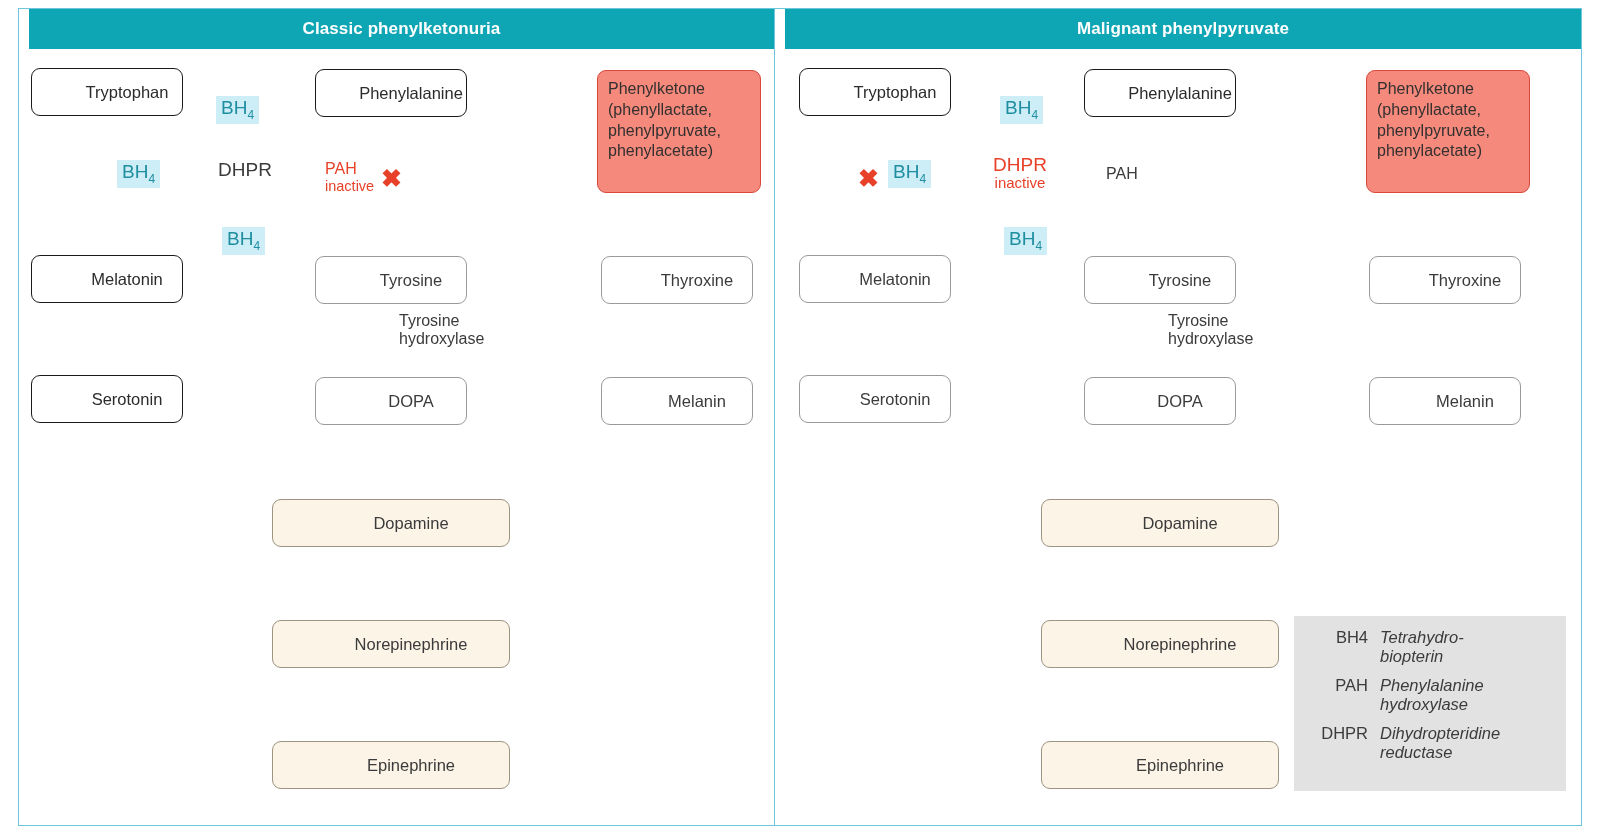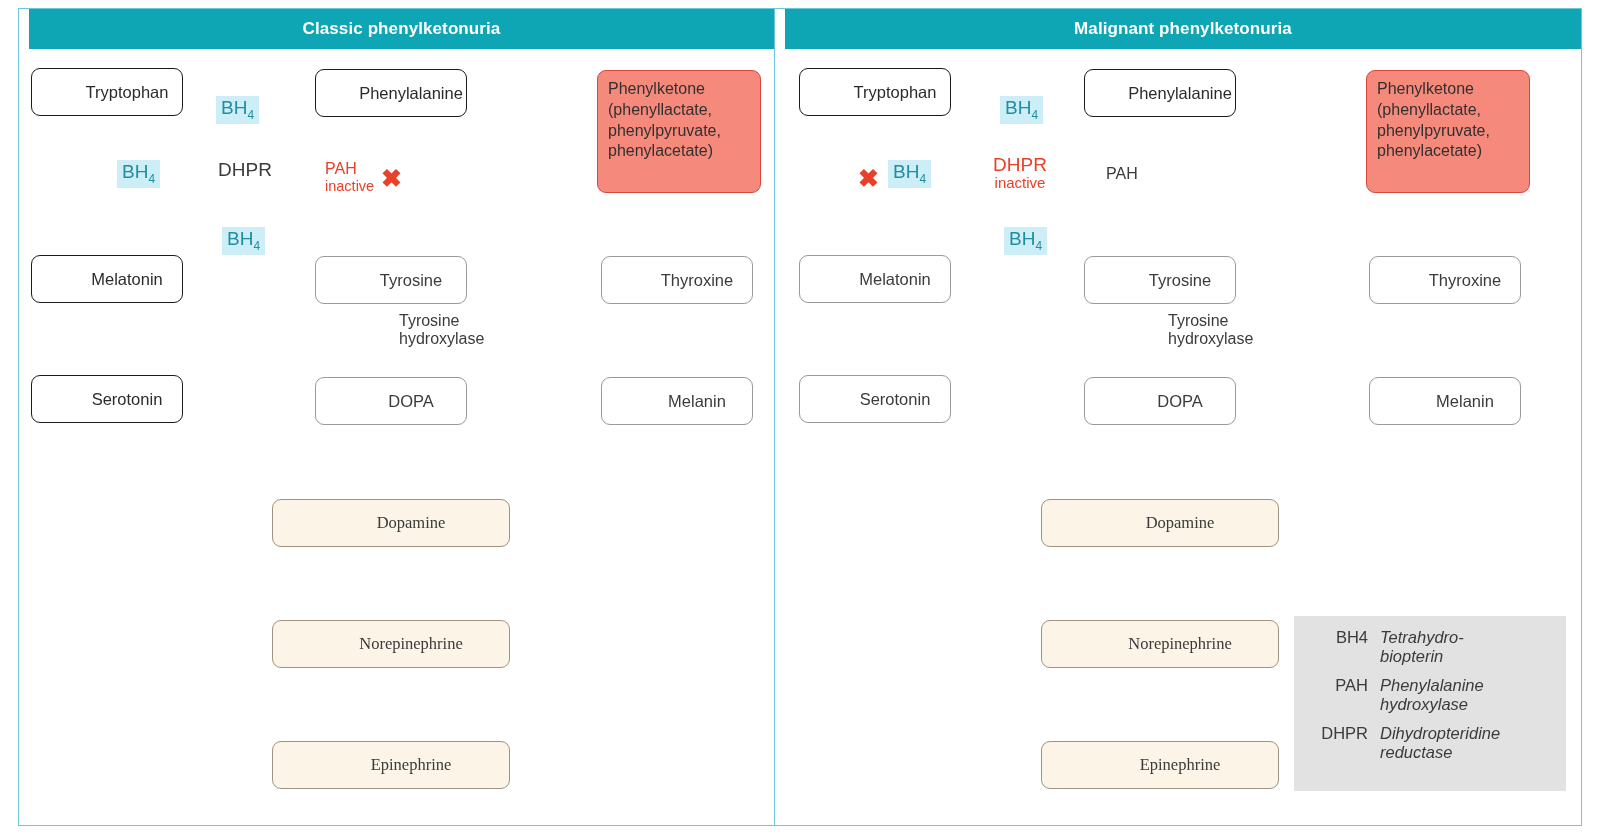--- a/index.html
+++ b/index.html
@@ -26,21 +26,21 @@
   svg.wires{position:absolute;left:0;top:0;width:1600px;height:834px;pointer-events:none;}
 
   .node{
     position:absolute;box-sizing:border-box;
     display:flex;align-items:center;justify-content:center;
     text-align:center;color:#3b3b3b;font-size:16.5px;
     border-radius:9px;background:#fff;line-height:1.25;padding-left:40px;
   }
   .node.strong{border:1.6px solid #1b1b1b;color:#2b2b2b;}
   .node.light{border:1.3px solid #9a9a9a;color:#3b3b3b;}
-  .node.cream{border:1.3px solid #9d9481;background:#fbf4e7;color:#3b3b3b;font-family:Liberation Serif, serif;}
+  .node.cream{border:1.3px solid #9d9481;background:#fbf4e7;color:#3b3b3b;}
   .node.alert{
     border:1.8px solid #d9483b;background:#f4897c;color:#33302f;
     text-align:left;justify-content:flex-start;
     padding:8px 10px;font-size:16px;line-height:1.3;
     align-items:flex-start;
   }
 
   .bh4{
     position:absolute;background:#cdeef7;color:#1f8ea0;
     font-size:19px;padding:1px 5px 2px 5px;white-space:nowrap;
@@ -143,21 +143,21 @@
     <path d="M 1001,243 A 62,72 0 0 1 966,115" fill="none" stroke="#2b2b2b" stroke-width="1.6"></path>
     <path d="M 966,115 L 982,110" fill="none" stroke="#2b2b2b" stroke-width="1.6" marker-end="url(#ahBlack)"></path>
     <path d="M 1036,110 A 62,72 0 0 1 1068,238" fill="none" stroke="#2b2b2b" stroke-width="1.6"></path>
     <path d="M 1068,238 L 1050,243" fill="none" stroke="#2b2b2b" stroke-width="1.6" marker-end="url(#ahBlack)"></path>
   </svg>
 
   <div class="panel" id="panel-left">
     <div class="panel-header">Classic phenylketonuria</div>
   </div>
   <div class="panel" id="panel-right">
-    <div class="panel-header">Malignant phenylketonuria</div>
+    <div class="panel-header">Malignant phenylpyruvate</div>
   </div>
 
   <div class="node strong" style="left:31px;top:68px;width:152px;height:48px;">Tryptophan</div>
   <div class="node strong" style="left:31px;top:255px;width:152px;height:48px;">Melatonin</div>
   <div class="node strong" style="left:31px;top:375px;width:152px;height:48px;">Serotonin</div>
 
   <div class="node strong" style="left:315px;top:69px;width:152px;height:48px;">Phenylalanine</div>
   <div class="node light" style="left:315px;top:256px;width:152px;height:48px;">Tyrosine</div>
   <div class="node light" style="left:601px;top:256px;width:152px;height:48px;">Thyroxine</div>
   <div class="node light" style="left:315px;top:377px;width:152px;height:48px;">DOPA</div>

